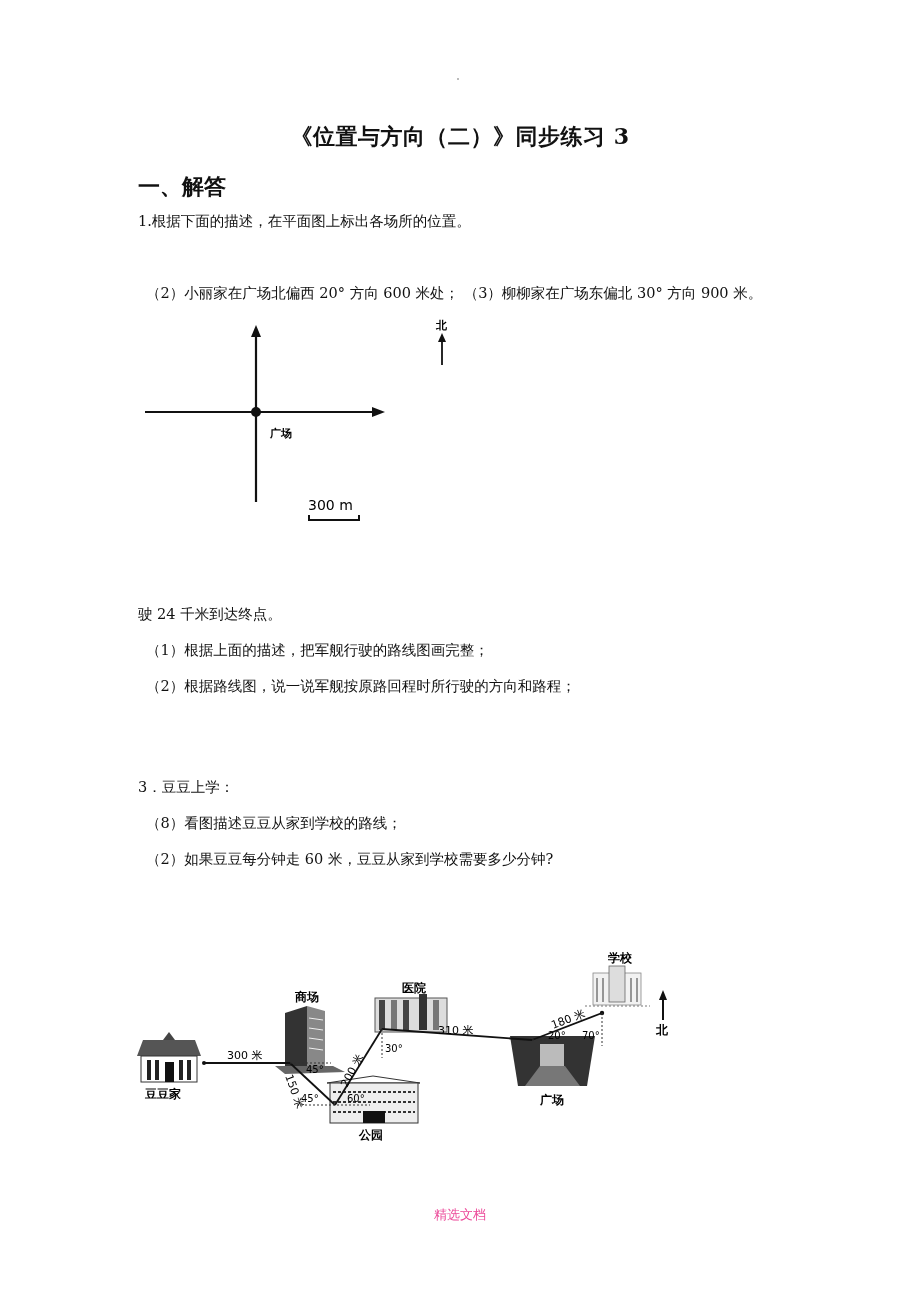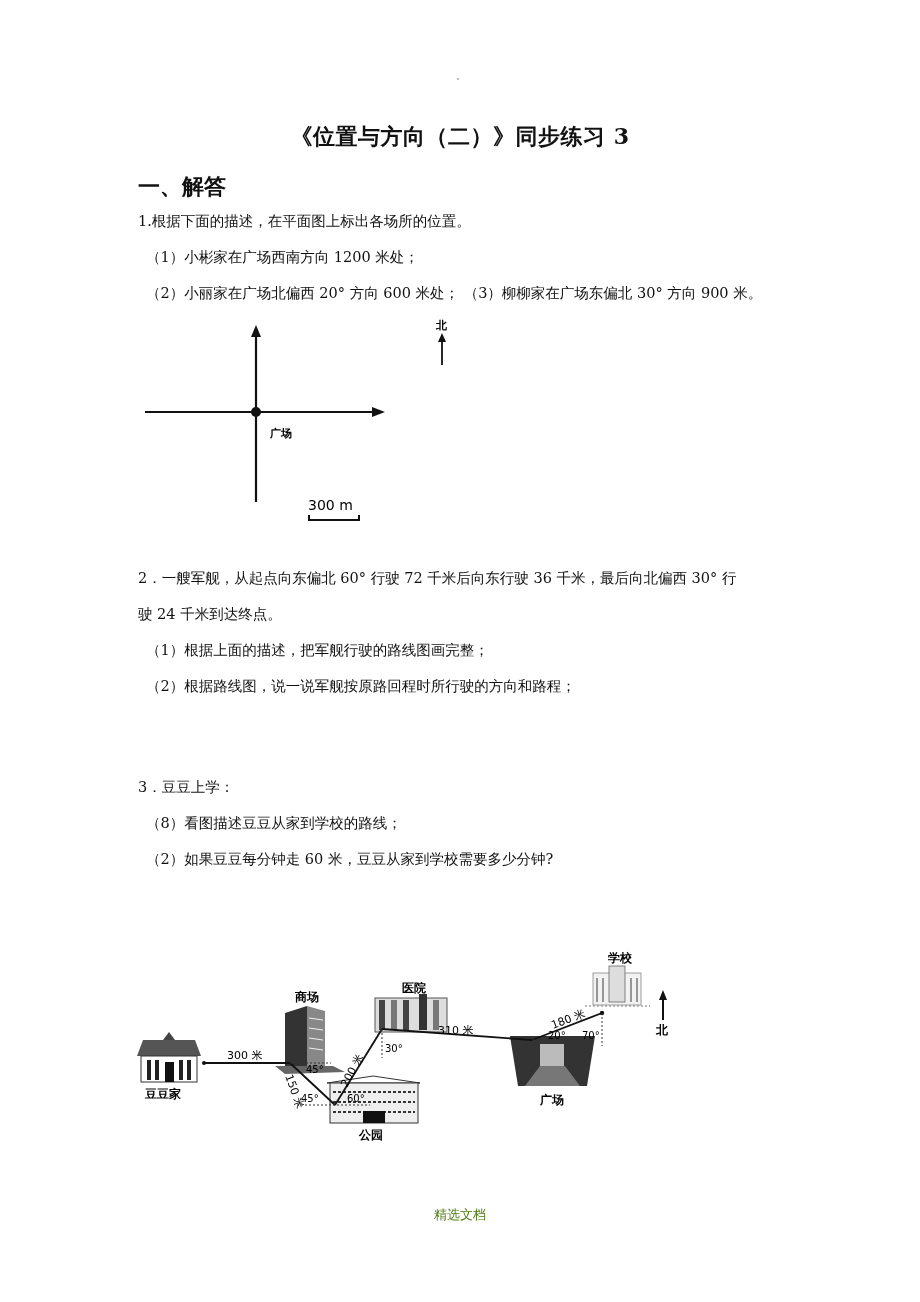--- a/index.html
+++ b/index.html
@@ -7,57 +7,55 @@
          font-family: "DejaVu Serif", "Liberation Serif", serif; color: #111; }
   .page { position: absolute; left: 0; top: 0; width: 920px; height: 1042px; }
   .dot { position: absolute; left: 457px; top: 78px; width: 2px; height: 2px; background: #bbb; }
   .title { position: absolute; left: 0; width: 920px; top: 122px; text-align: center;
            font-size: 22px; font-weight: bold; letter-spacing: 0.5px; }
   .section { position: absolute; left: 138px; top: 172px; font-size: 22px; font-weight: bold; }
   .line { position: absolute; left: 138px; font-size: 14.5px; white-space: nowrap; }
   .indent { left: 146px; }
   .justify { letter-spacing: 3.2px; }
   .footer { position: absolute; left: 0; width: 920px; top: 1206px; text-align: center;
-            font-size: 13px; color: #4d7c0f; }
+            font-size: 13px; color: #ec4899; }
   svg text { font-family: "DejaVu Sans", "Liberation Sans", sans-serif; }
   .diagram1 { position: absolute; left: 140px; top: 315px; }
   .diagram3 { position: absolute; left: 135px; top: 948px; }
 </style>
 </head>
 <body>
 
 <div class="page">
   <div class="dot"></div>
 
   <div class="title">《位置与方向（二）》同步练习 3</div>
   <div class="section">一、解答</div>
 
   <div class="line" style="top:212px">1.根据下面的描述，在平面图上标出各场所的位置。</div>
-  <div class="line indent" style="top:248px">（1）小彬家在广场西南方向 1200 米处；</div>
   <div class="line indent" style="top:284px">（2）小丽家在广场北偏西 20°  方向 600 米处；    （3）柳柳家在广场东偏北 30°  方向 900 米。</div>
 
   <svg class="diagram1" width="320" height="215" viewBox="0 0 320 215">
 
     <line x1="116" y1="18" x2="116" y2="187" stroke="#111" stroke-width="2.2"></line>
     <polygon points="116,10 111,22 121,22" fill="#111"></polygon>
 
     <line x1="5" y1="97" x2="235" y2="97" stroke="#111" stroke-width="2.2"></line>
     <polygon points="245,97 232,92 232,102" fill="#111"></polygon>
     <circle cx="116" cy="97" r="5" fill="#111"></circle>
     <text x="130" y="122" font-size="11" font-weight="bold">广场</text>
 
     <text x="296" y="14" font-size="11" font-weight="bold">北</text>
     <line x1="302" y1="22" x2="302" y2="50" stroke="#111" stroke-width="1.8"></line>
     <polygon points="302,18 298,27 306,27" fill="#111"></polygon>
 
     <text x="168" y="195" font-size="14">300 m</text>
     <path d="M169,200 L169,205 L219,205 L219,200" fill="none" stroke="#111" stroke-width="2"></path>
   </svg>
 
-  <div class="line" style="top:569px">2．一艘军舰，从起点向东偏北 60°  行驶 72 千米后向东行驶 36 千米，最后向北偏西 30°  行</div>
   <div class="line" style="top:605px">驶 24 千米到达终点。</div>
   <div class="line indent" style="top:641px">（1）根据上面的描述，把军舰行驶的路线图画完整；</div>
   <div class="line indent" style="top:677px">（2）根据路线图，说一说军舰按原路回程时所行驶的方向和路程；</div>
 
   <div class="line" style="top:778px">3．豆豆上学：</div>
   <div class="line indent" style="top:814px">（8）看图描述豆豆从家到学校的路线；</div>
   <div class="line indent" style="top:850px">（2）如果豆豆每分钟走 60 米，豆豆从家到学校需要多少分钟?</div>
 
   <svg class="diagram3" width="560" height="240" viewBox="0 0 560 240">
 

